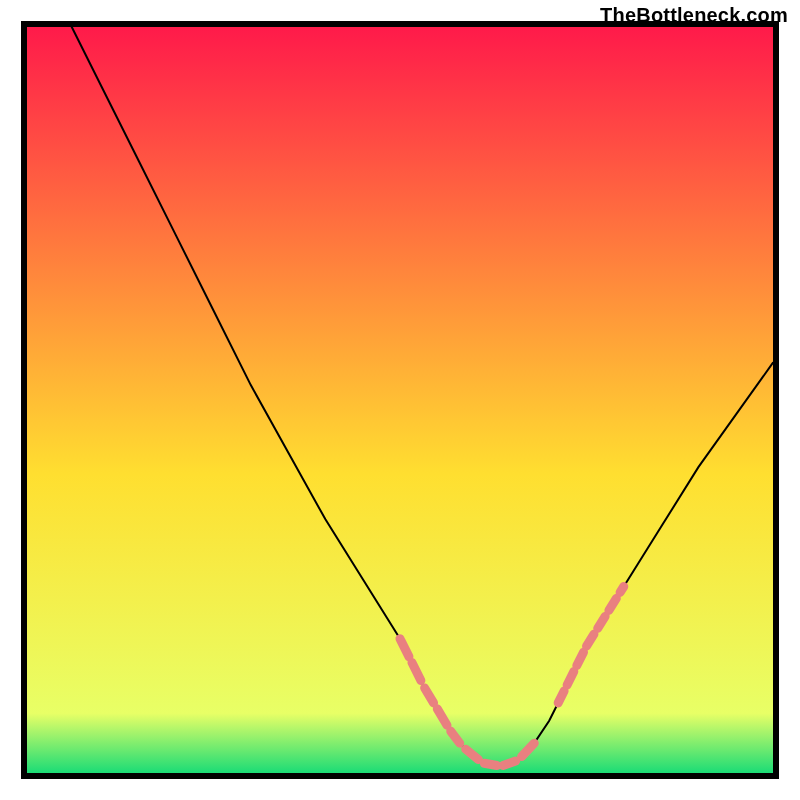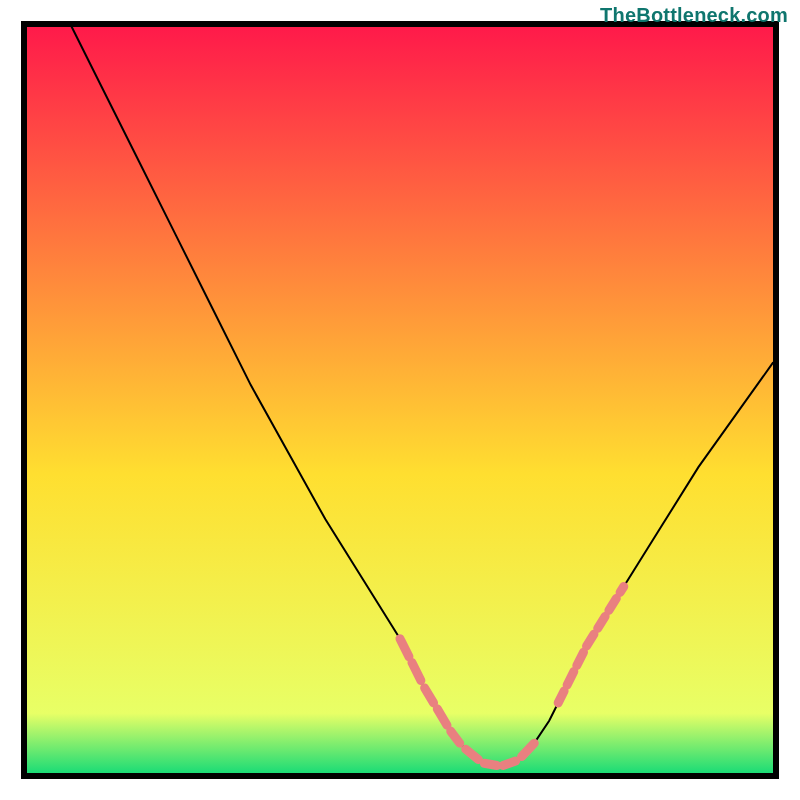--- a/index.html
+++ b/index.html
@@ -15,21 +15,21 @@
     width: 800px;
     height: 800px;
   }
   .watermark {
     position: absolute;
     top: 4px;
     right: 12px;
     font-family: Arial, Helvetica, sans-serif;
     font-size: 20px;
     font-weight: 600;
-    color: #0f766e;
+    color: #000000;
     letter-spacing: 0.2px;
     z-index: 10;
   }
   svg.plot {
     position: absolute;
     top: 0;
     left: 0;
   }
 </style>
 </head>

